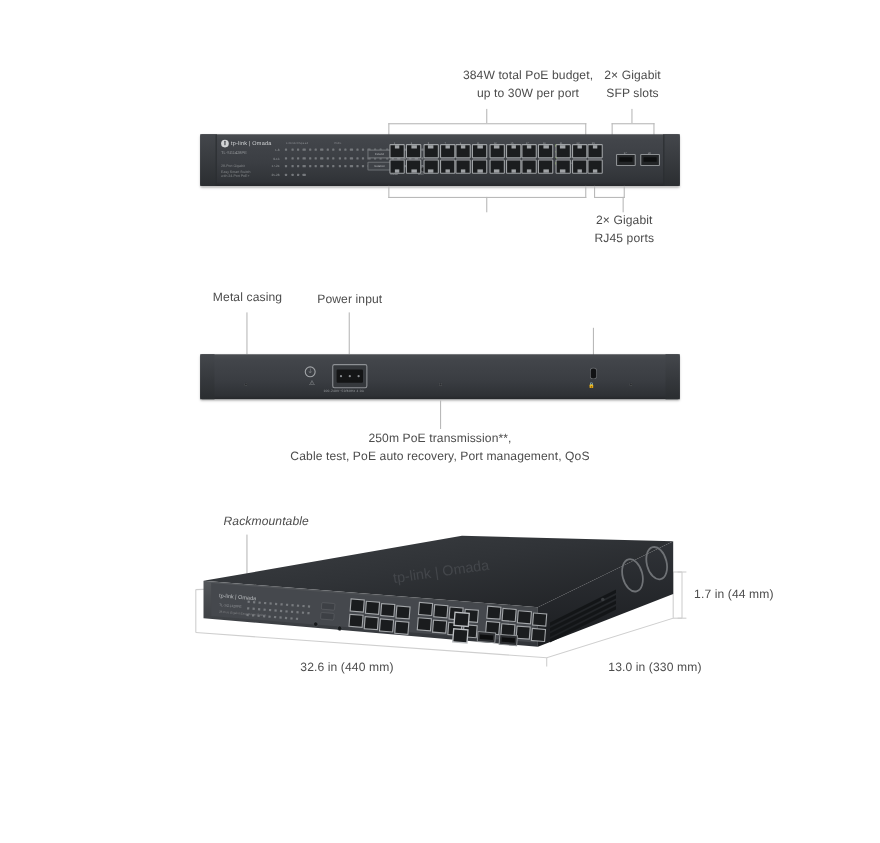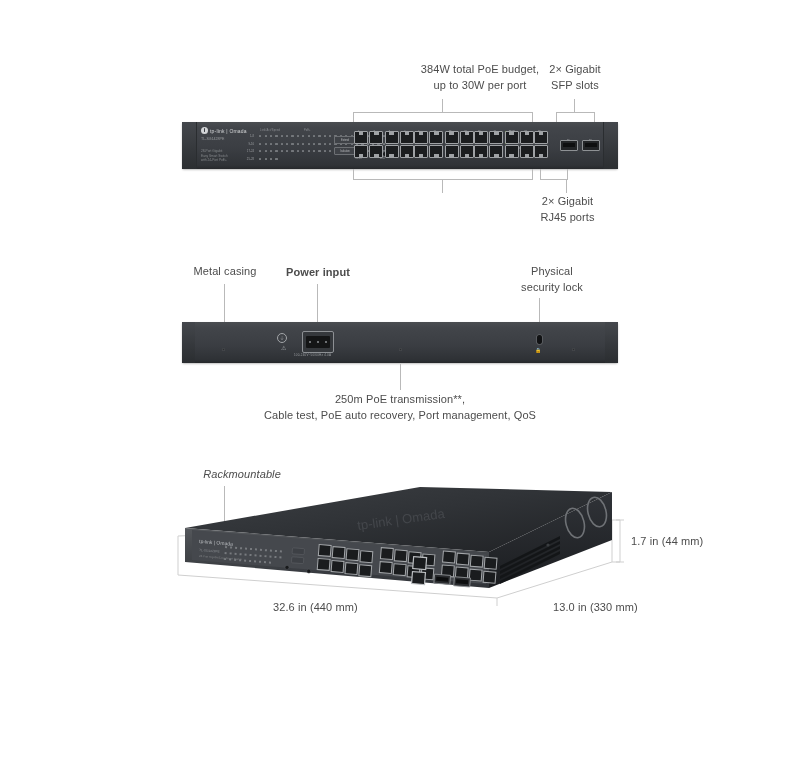--- a/index.html
+++ b/index.html
@@ -440,25 +440,23 @@
   <div class="vline" style="left:442px; top:179px; height:14px;"></div>
 
   <div class="bracket down" style="left:540px; top:169px; width:26px; height:10px;"></div>
   <div class="vline" style="left:566px; top:179px; height:14px;"></div>
   <div class="callout" style="left:515px; top:193px; width:105px;">2× Gigabit
 RJ45 ports</div>
 
   <div class="callout" style="left:175px; top:263px; width:100px;">Metal casing</div>
   <div class="vline" style="left:224px; top:284px; height:38px;"></div>
 
-  <div class="callout" style="left:268px; top:264px; width:100px;font-weight:bold;">Power input</div>
+  <div class="callout" style="left:268px; top:264px; width:100px;">Power input</div>
   <div class="vline" style="left:317px; top:284px; height:38px;"></div>
 
-  <div class="callout" style="left:492px; top:263px; width:120px;">Physical
-security lock</div>
   <div class="vline" style="left:539px; top:298px; height:37px;"></div>
 
   <div class="rear-view">
     <div class="ear-l"></div>
     <div class="ear-r"></div>
 
     <div class="screw" style="left:40px; top:26px;"></div>
     <div class="screw" style="left:217px; top:26px;"></div>
     <div class="screw" style="left:390px; top:26px;"></div>
 

